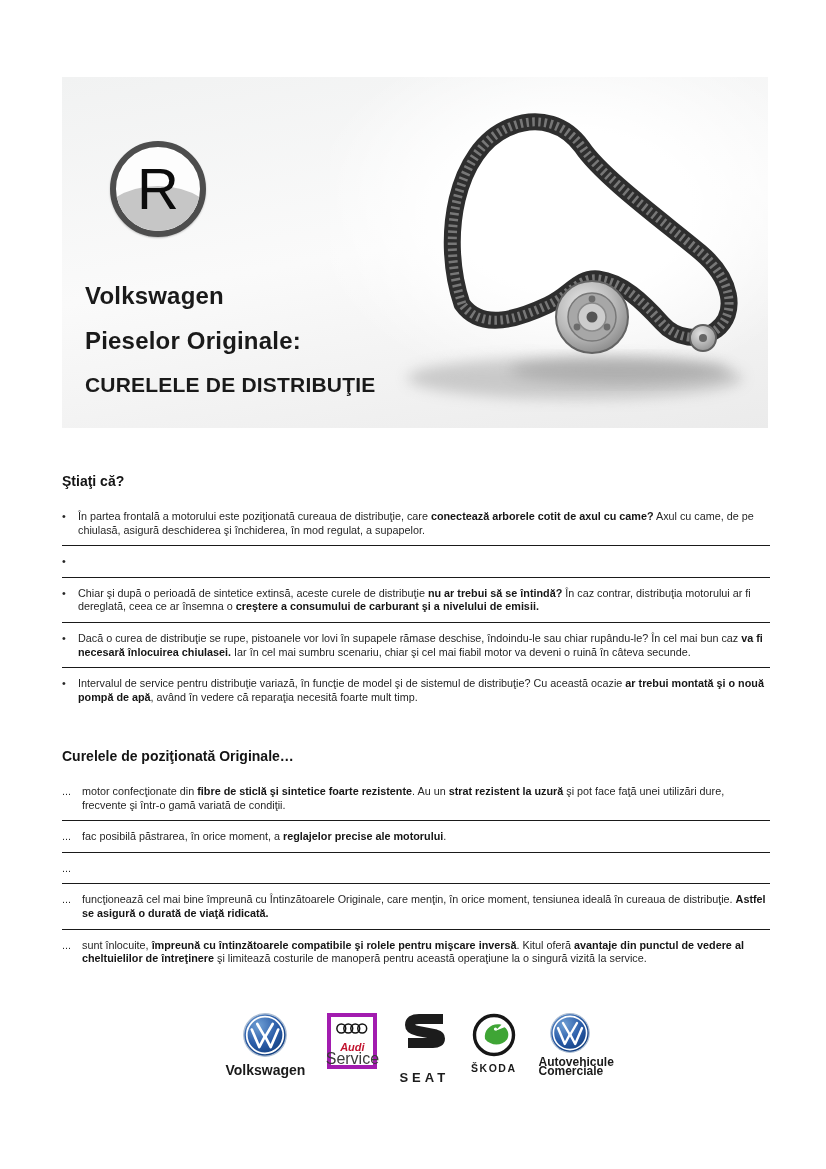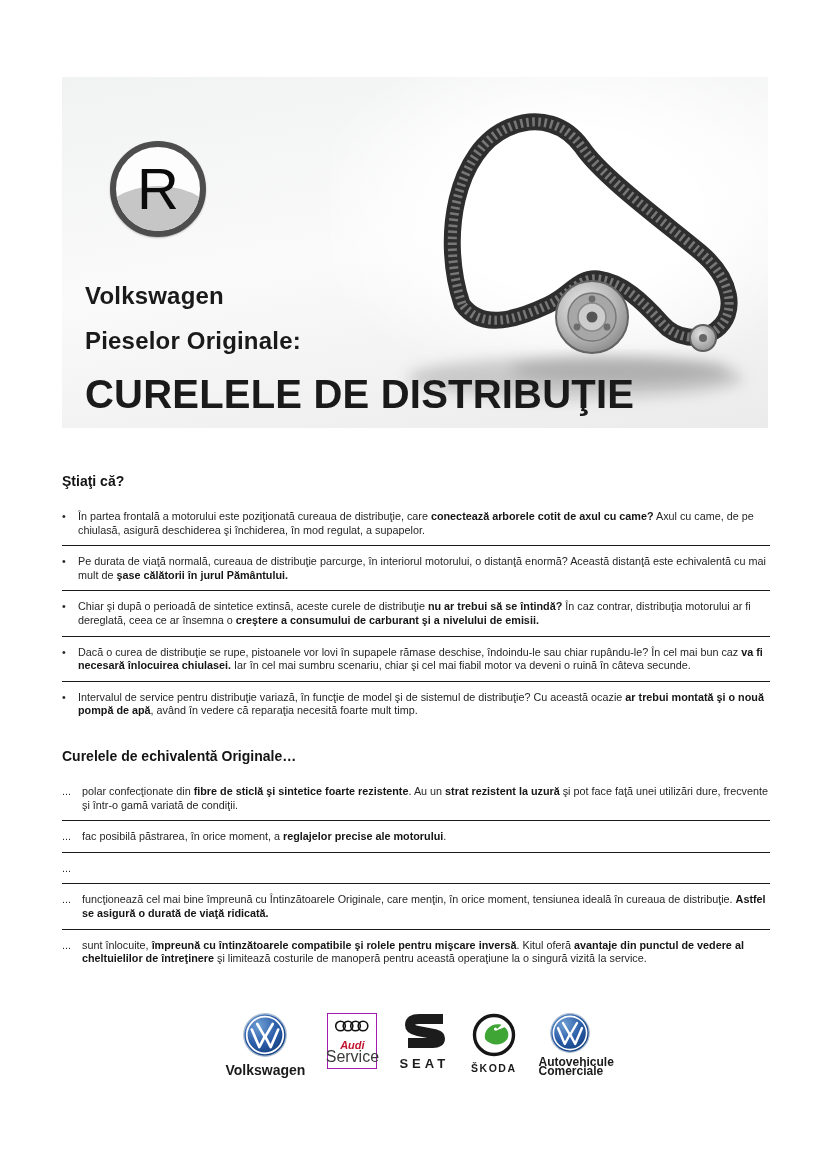--- a/index.html
+++ b/index.html
@@ -28,21 +28,21 @@
     position:absolute; left:-22%; bottom:-42%; width:144%; height:95%;
     background:#c6c6c6; border-radius:50%;
   }
   .r-logo .letter {
     position:absolute; inset:0; z-index:2;
     display:flex; align-items:center; justify-content:center;
     font-size:58px; line-height:1; color:#0c0c0c; font-weight:400;
   }
   .header-title { position:absolute; left:23px; top:196px; color:#1a1a1a; }
   .title-small { font-size:24px; font-weight:bold; line-height:45px; letter-spacing:.2px; }
-  .title-big   { font-size:40px; font-weight:bold; line-height:42px; margin-top:10px; letter-spacing:.2px; }
+  .title-big   { font-size:21px; font-weight:bold; line-height:42px; margin-top:1px; letter-spacing:.2px; }
   .belt-art { position:absolute; right:-6px; top:12px; width:404px; height:334px; }
 
   
   .section { position:absolute; left:62px; width:708px; }
   .section-1 { top:473px; }
   .section-2 { top:748px; }
   .section h2 { margin:0 0 21px 0; font-size:14px; font-weight:bold; color:#141414; }
   .section ul { list-style:none; margin:0; padding:0; }
   .section li {
     display:flex; font-size:10.8px; line-height:13.6px; color:#262626;
@@ -56,27 +56,27 @@
 
   
   .logos {
     position:absolute; left:0; top:1013px; width:100%;
     display:flex; justify-content:center; align-items:flex-start; gap:22px;
   }
   .logo-block { display:flex; flex-direction:column; align-items:center; gap:5px; }
   .logo-caption { font-size:14px; font-weight:bold; color:#1a1a1a; white-space:nowrap; }
   .logo-caption.two-line { font-size:12px; line-height:8.5px; text-align:center; white-space:normal; width:62px; }
   .audi-box {
-    width:50px; height:56px; border:1px solid #a21caf; background:#fff;
+    width:50px; height:56px; border:4px solid #a21caf; background:#fff;
     display:flex; flex-direction:column; align-items:center; justify-content:flex-start;
     padding-top:5px; box-sizing:border-box;
   }
   .audi-word   { font-size:11px; font-weight:bold; font-style:italic; color:#c2132e; margin-top:7px; line-height:11px; }
   .audi-service{ font-size:16px; color:#3b3b3b; line-height:12px; }
-  .seat-word  { font-size:13px; font-weight:bold; letter-spacing:4px; color:#1c1c1c; margin-top:2px; }
+  .seat-word  { font-size:13px; font-weight:bold; letter-spacing:4px; color:#1c1c1c; margin-top:16px; }
   .skoda-word { font-size:10.5px; font-weight:bold; letter-spacing:1.5px; color:#1a1a1a; }
 </style>
 </head>
 <body>
 
 <div class="page">
 
   <div class="header-box">
     <div class="white-glow"></div>
 
@@ -124,43 +124,42 @@
 
   <div class="section section-1">
     <h2>Ştiaţi că?</h2>
     <ul>
         <li>
           <span class="marker">•</span>
           <span class="item-text"><span>În partea frontală a motorului este poziţionată cureaua de distribuţie, care </span><b>conectează arborele cotit de axul cu came?</b><span> Axul cu came, de pe chiulasă, asigură deschiderea şi închiderea, în mod regulat, a supapelor.</span></span>
         </li>
         <li>
           <span class="marker">•</span>
-          <span class="item-text"><span>Pe durata de viaţă normală, cureaua de distribuţie parcurge, în interiorul motorului, o distanţă enormă? Această distanţă este echivalentă cu mai mult de </span><b>şase călătorii în jurul Pământului.</b></span>
         </li>
         <li>
           <span class="marker">•</span>
           <span class="item-text"><span>Chiar şi după o perioadă de sintetice extinsă, aceste curele de distribuţie </span><b>nu ar trebui să se întindă?</b><span> În caz contrar, distribuţia motorului ar fi dereglată, ceea ce ar însemna o </span><b>creştere a consumului de carburant şi a nivelului de emisii.</b></span>
         </li>
         <li>
           <span class="marker">•</span>
           <span class="item-text"><span>Dacă o curea de distribuţie se rupe, pistoanele vor lovi în supapele rămase deschise, îndoindu-le sau chiar rupându-le? În cel mai bun caz </span><b>va fi necesară înlocuirea chiulasei.</b><span> Iar în cel mai sumbru scenariu, chiar şi cel mai fiabil motor va deveni o ruină în câteva secunde.</span></span>
         </li>
         <li>
           <span class="marker">•</span>
           <span class="item-text"><span>Intervalul de service pentru distribuţie variază, în funcţie de model şi de sistemul de distribuţie? Cu această ocazie </span><b>ar trebui montată şi o nouă pompă de apă</b><span>, având în vedere că reparaţia necesită foarte mult timp.</span></span>
         </li>
       </ul>
   </div>
 
   <div class="section section-2">
-    <h2>Curelele de echivalentă Originale…</h2>
+    <h2>Curelele de poziţionată Originale…</h2>
     <ul>
         <li>
           <span class="marker">...</span>
-          <span class="item-text"><span>polar confecţionate din </span><b>fibre de sticlă şi sintetice foarte rezistente</b><span>. Au un </span><b>strat rezistent la uzură</b><span> şi pot face faţă unei utilizări dure, frecvente şi într-o gamă variată de condiţii.</span></span>
+          <span class="item-text"><span>motor confecţionate din </span><b>fibre de sticlă şi sintetice foarte rezistente</b><span>. Au un </span><b>strat rezistent la uzură</b><span> şi pot face faţă unei utilizări dure, frecvente şi într-o gamă variată de condiţii.</span></span>
         </li>
         <li>
           <span class="marker">...</span>
           <span class="item-text"><span>fac posibilă păstrarea, în orice moment, a </span><b>reglajelor precise ale motorului</b><span>.</span></span>
         </li>
         <li>
           <span class="marker">...</span>
         </li>
         <li>
           <span class="marker">...</span>

